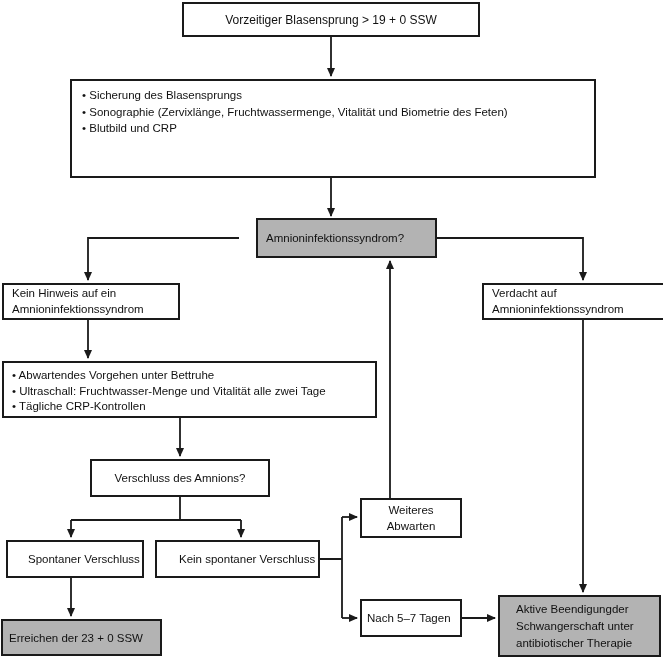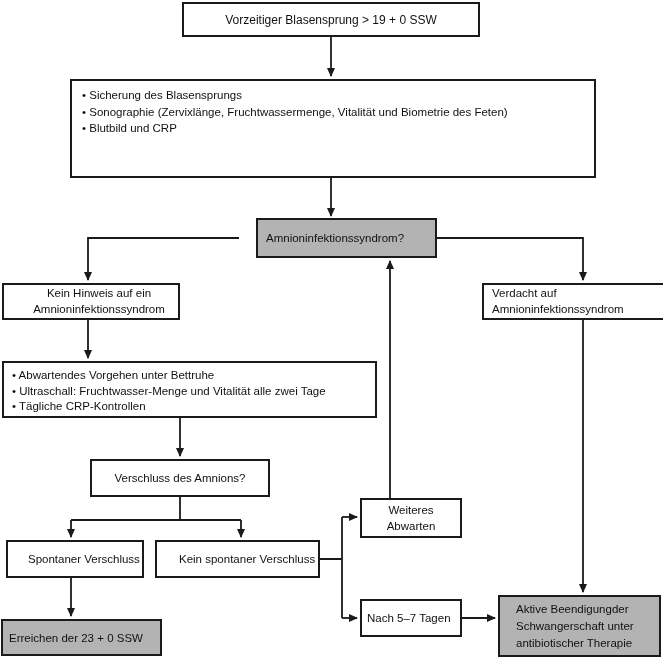--- a/index.html
+++ b/index.html
@@ -59,21 +59,21 @@
   <div class="node" style="left:70px; top:79px; width:526px; height:99px; padding:6px 10px; line-height:16.5px;">
     <span class="line">• Sicherung des Blasensprungs</span>
     <span class="line">• Sonographie (Zervixlänge, Fruchtwassermenge, Vitalität und Biometrie des Feten)</span>
     <span class="line">• Blutbild und CRP</span>
   </div>
 
   <div class="node gray vcenter" style="left:239px; top:218px; width:181px; height:40px; padding-left:8px;margin-left:17px;">
     <span class="line">Amnioninfektionssyndrom?</span>
   </div>
 
-  <div class="node vcenter" style="left:2px; top:283px; width:178px; height:37px; padding-left:16px; line-height:15.5px;align-items:center;">
+  <div class="node vcenter" style="left:2px; top:283px; width:178px; height:37px; padding-left:8px; line-height:15.5px;">
     <span class="line">Kein Hinweis auf ein</span>
     <span class="line">Amnioninfektionssyndrom</span>
   </div>
 
   <div class="node vcenter" style="left:482px; top:283px; width:213px; height:37px; padding-left:8px; line-height:15.5px;">
     <span class="line">Verdacht auf</span>
     <span class="line">Amnioninfektionssyndrom</span>
   </div>
 
   <div class="node" style="left:2px; top:361px; width:375px; height:57px; padding:5px 8px; line-height:15.5px;">

